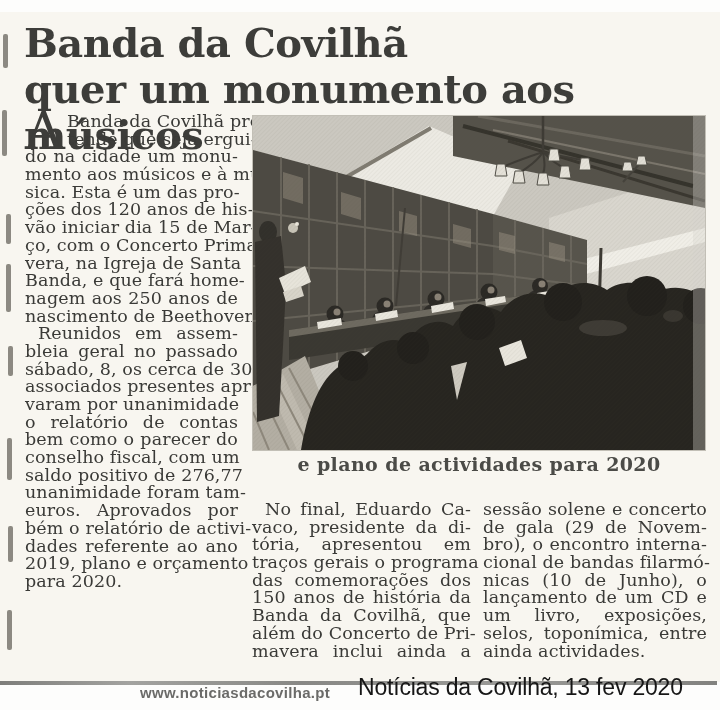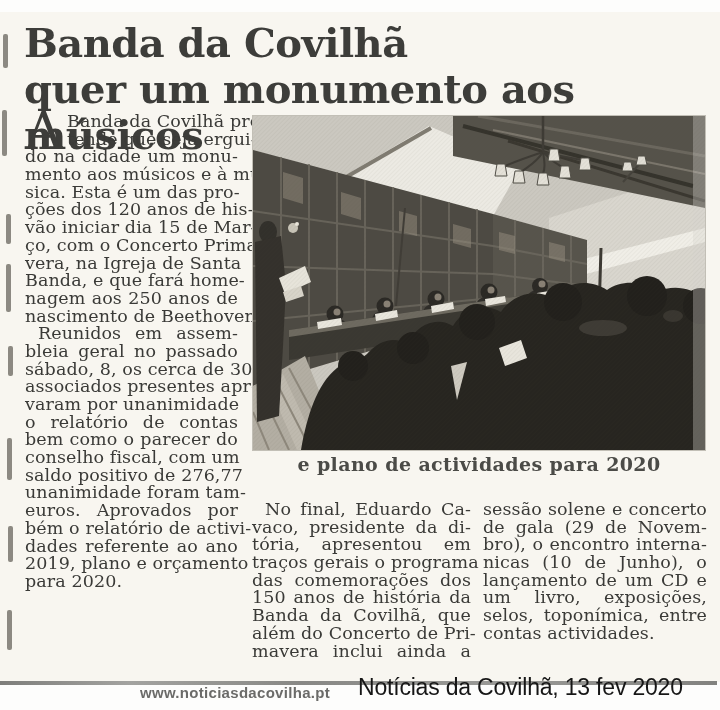--- a/index.html
+++ b/index.html
@@ -138,25 +138,26 @@
       <div class="line">das comemorações dos</div>
       <div class="line">150 anos de história da</div>
       <div class="line">Banda da Covilhã, que</div>
       <div class="line">além do Concerto de Pri-</div>
       <div class="line">mavera inclui ainda a</div>
     </div>
   <div class="col col-right" id="col-right">
       <div class="line">sessão solene e concerto</div>
       <div class="line">de gala (29 de Novem-</div>
       <div class="line">bro), o encontro interna-</div>
+      <div class="line">cional de bandas filarmó-</div>
       <div class="line">nicas (10 de Junho), o</div>
       <div class="line">lançamento de um CD e</div>
       <div class="line">um livro, exposições,</div>
       <div class="line">selos, toponímica, entre</div>
-      <div class="line flush">contas actividades.</div>
+      <div class="line flush">ainda actividades.</div>
     </div>
 
   <div class="photo">
     <svg viewBox="0 0 452 334" preserveAspectRatio="none">
       <defs>
         <pattern id="grain" width="3" height="3" patternUnits="userSpaceOnUse" patternTransform="rotate(45)">
           <line x1="0" y1="0" x2="0" y2="3" stroke="rgba(70,65,55,0.10)" stroke-width="1"></line>
         </pattern>
       </defs>
 

